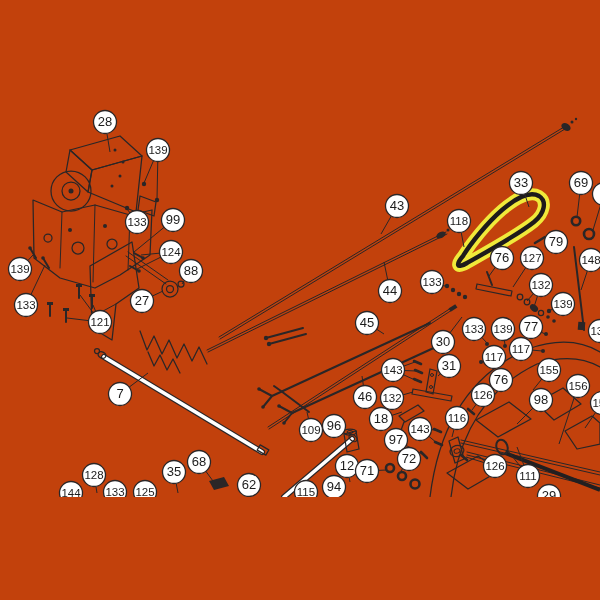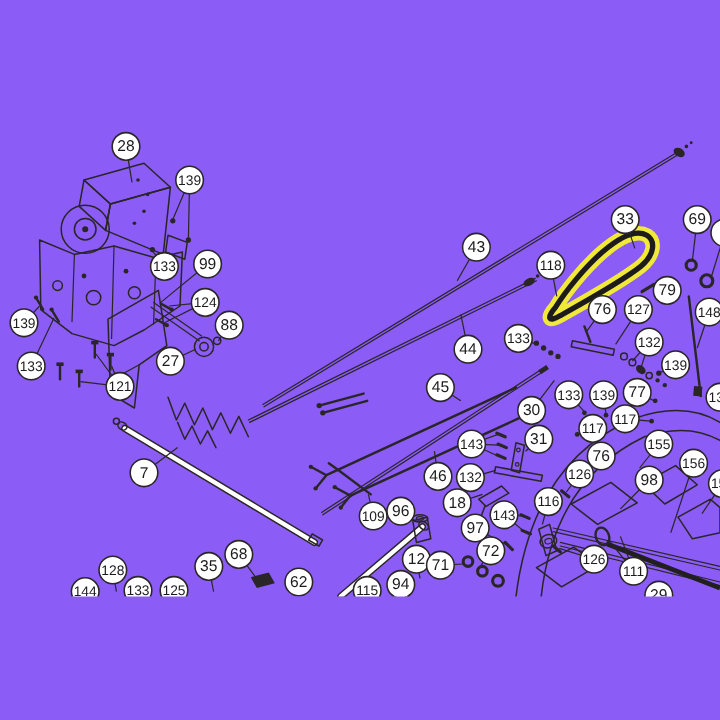--- a/index.html
+++ b/index.html
@@ -1,16 +1,16 @@
 <!DOCTYPE html>
 <html style="--line: #2a2627; --hl: #f0e93a; --ink: #1c1c1c;"><head>
 <meta charset="utf-8">
 <style>
   html,body{margin:0;padding:0;background:#ffffff;}
-  .stage{position:relative;width:600px;height:600px;background:#8b5cf6;overflow:hidden;
+  .stage{position:relative;width:600px;height:600px;background:#c2410c;overflow:hidden;
          font-family:"Liberation Sans",sans-serif;}
   #diagram-svg{display:block;}
   .art{stroke:var(--line,#2a2627);fill:none;stroke-width:1.25;stroke-linejoin:round;stroke-linecap:round;}
   .art-thin{stroke:var(--line,#2a2627);fill:none;stroke-width:1;stroke-linecap:round;}
   .art-med{stroke:var(--line,#2a2627);fill:none;stroke-width:2;stroke-linecap:round;}
   .art-thick{stroke:var(--line,#2a2627);fill:none;stroke-width:2.6;stroke-linecap:round;}
   .fillb{fill:var(--line,#2a2627);stroke:none;}
   .tube-outer{stroke:var(--line,#2a2627);stroke-width:6;fill:none;stroke-linecap:round;}
   .tube-inner{stroke:#ffffff;stroke-width:3.6;fill:none;stroke-linecap:round;}
   .belt-halo{stroke:var(--hl,#f0e93a);stroke-width:12;fill:none;stroke-linejoin:round;stroke-linecap:round;}

